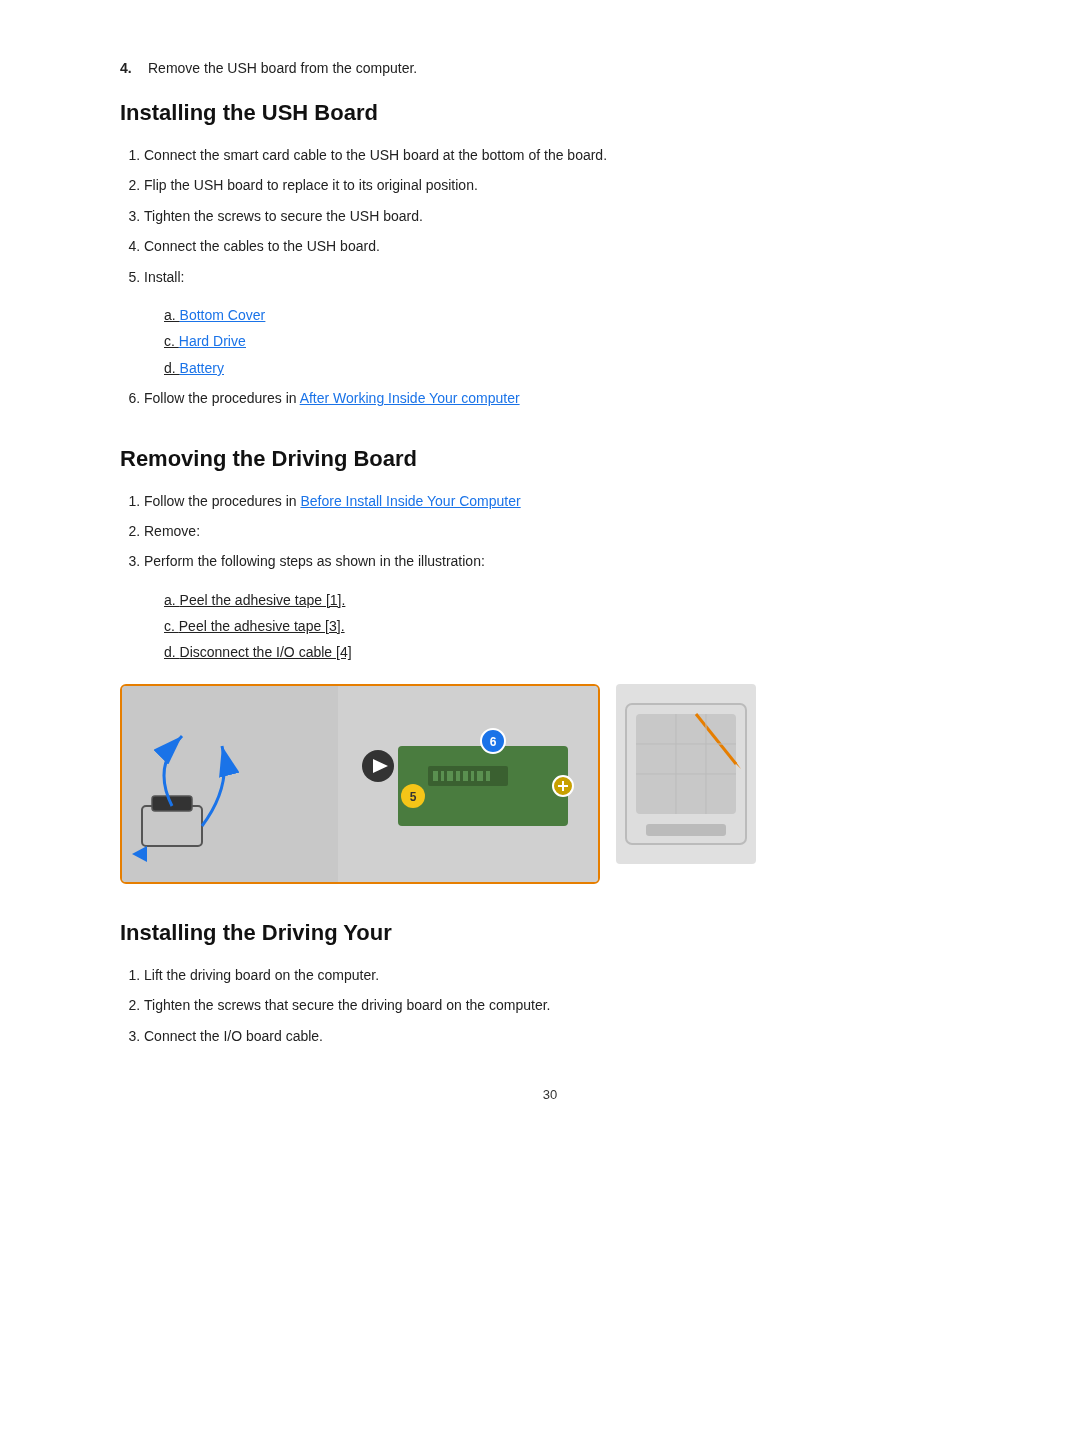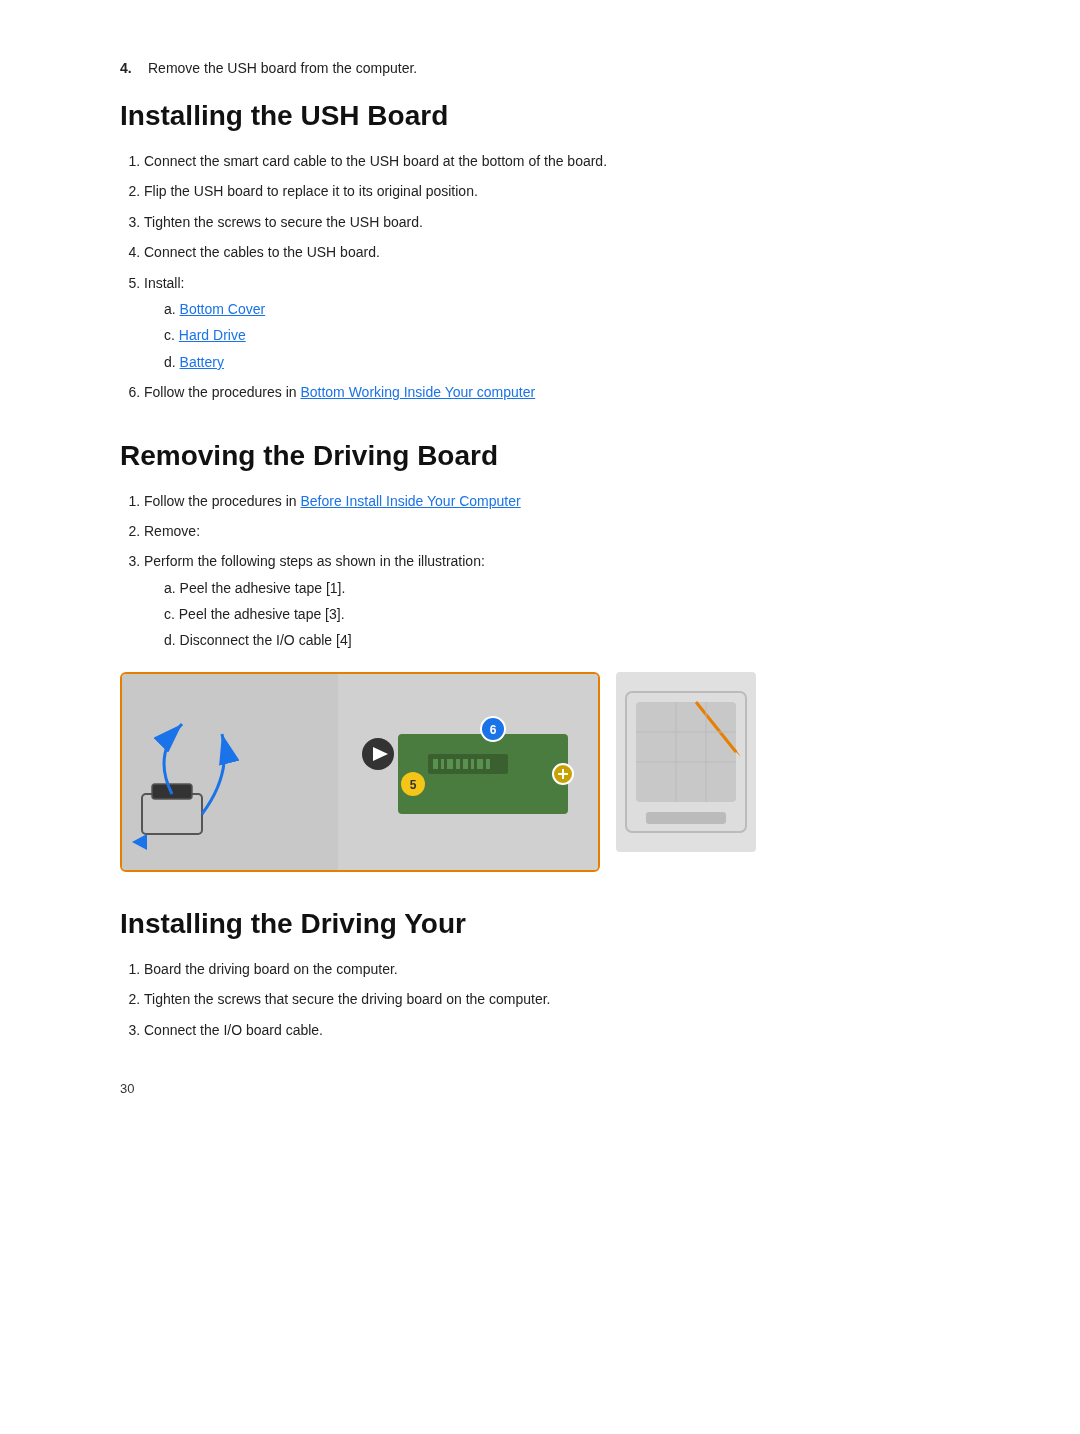--- a/index.html
+++ b/index.html
@@ -19,39 +19,40 @@
     .intro-step {
       margin-bottom: 24px;
       display: flex;
       gap: 8px;
     }
     .intro-step .num {
       font-weight: bold;
       min-width: 20px;
     }
     h2 {
-      font-size: 28px;
+      font-size: 22px;
       font-weight: bold;
       margin-bottom: 18px;
       margin-top: 10px;
       color: #111;
     }
     ol {
       padding-left: 24px;
       margin-bottom: 10px;
     }
     ol li {
       margin-bottom: 8px;
       line-height: 1.6;
     }
     ul.sub-list {
       list-style: none;
       padding-left: 20px;
-      margin-top: 4px;
+      margin-top: 16px;
       margin-bottom: 4px;
+      text-decoration: underline;
     }
     ul.sub-list li {
       margin-bottom: 4px;
       line-height: 1.6;
     }
     ul.sub-list li::before {
       margin-right: 6px;
     }
     .link {
       color: #1a73e8;
@@ -100,20 +101,21 @@
       right: 0;
       top: 0;
       width: 260px;
       height: 100%;
       background: #d0d0d0;
     }
     .page-number {
       margin-top: 40px;
       font-size: 13px;
       color: #333;
+      text-align: center;
     }
     
     .img-stripe {
       position: absolute;
       inset: 0;
       background: repeating-linear-gradient(
         45deg,
         #c0c0c0,
         #c0c0c0 2px,
         #d8d8d8 2px,
@@ -139,21 +141,21 @@
     <li>Connect the cables to the USH board.</li>
     <li>
       <span>Install:</span>
       <ul class="sub-list">
         <li><span>a.&nbsp;</span><a class="link">Bottom Cover</a></li>
         <li><span>c.&nbsp;</span><a class="link">Hard Drive</a></li>
         <li><span>d.&nbsp;</span><a class="link">Battery</a></li>
       </ul>
     </li>
     <li>
-      <span>Follow the procedures in </span><a class="link">Bottom Working Inside Your computer</a>
+      <span>Follow the procedures in </span><a class="link">After Working Inside Your computer</a>
     </li>
   </ol>
 </div>
 
 <div class="section">
   <h2>Removing the Driving Board</h2>
   <ol>
     <li>
       <span>Follow the procedures in </span><a class="link">Before Install Inside Your Computer</a>
     </li>
@@ -247,19 +249,19 @@
 
         <rect x="30" y="140" width="80" height="12" rx="3" fill="#bbb"></rect>
       </svg>
     </div>
   </div>
 </div>
 
 <div class="section">
   <h2>Installing the Driving Your</h2>
   <ol>
-    <li>Board the driving board on the computer.</li>
+    <li>Lift the driving board on the computer.</li>
     <li>Tighten the screws that secure the driving board on the computer.</li>
     <li>Connect the I/O board cable.</li>
   </ol>
 </div>
 
 <div class="page-number">30</div>
 
 </body></html>

